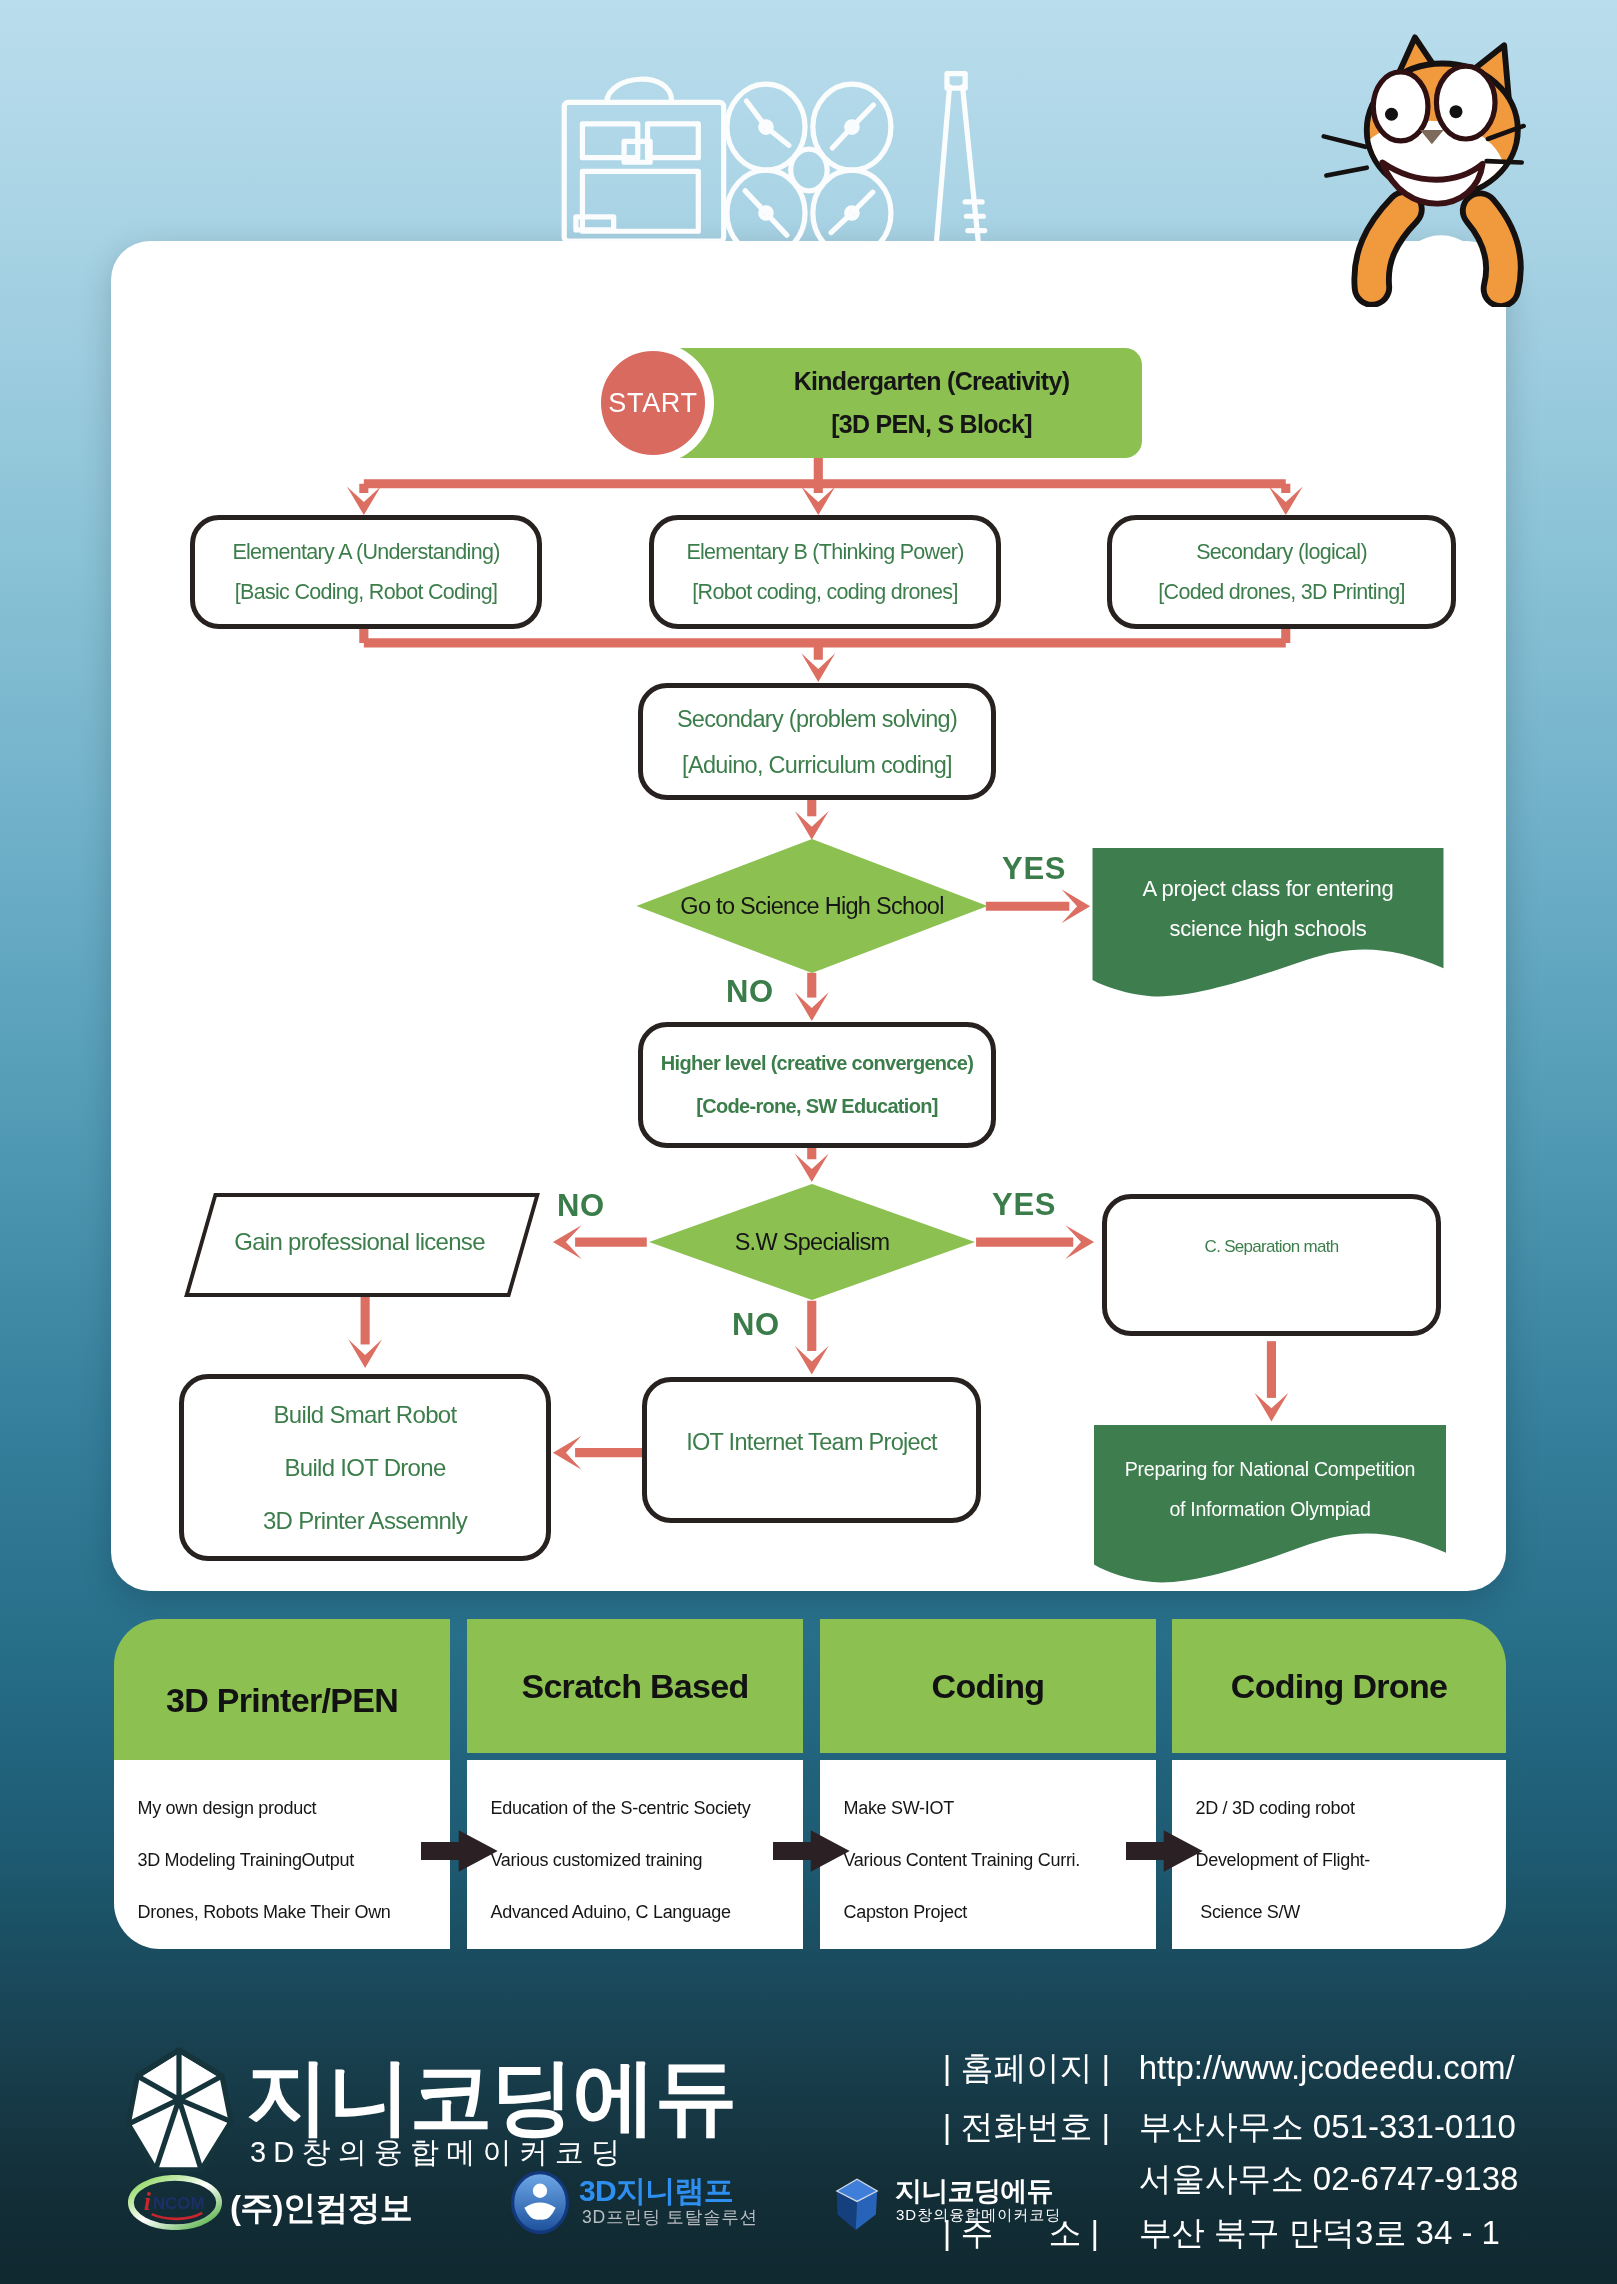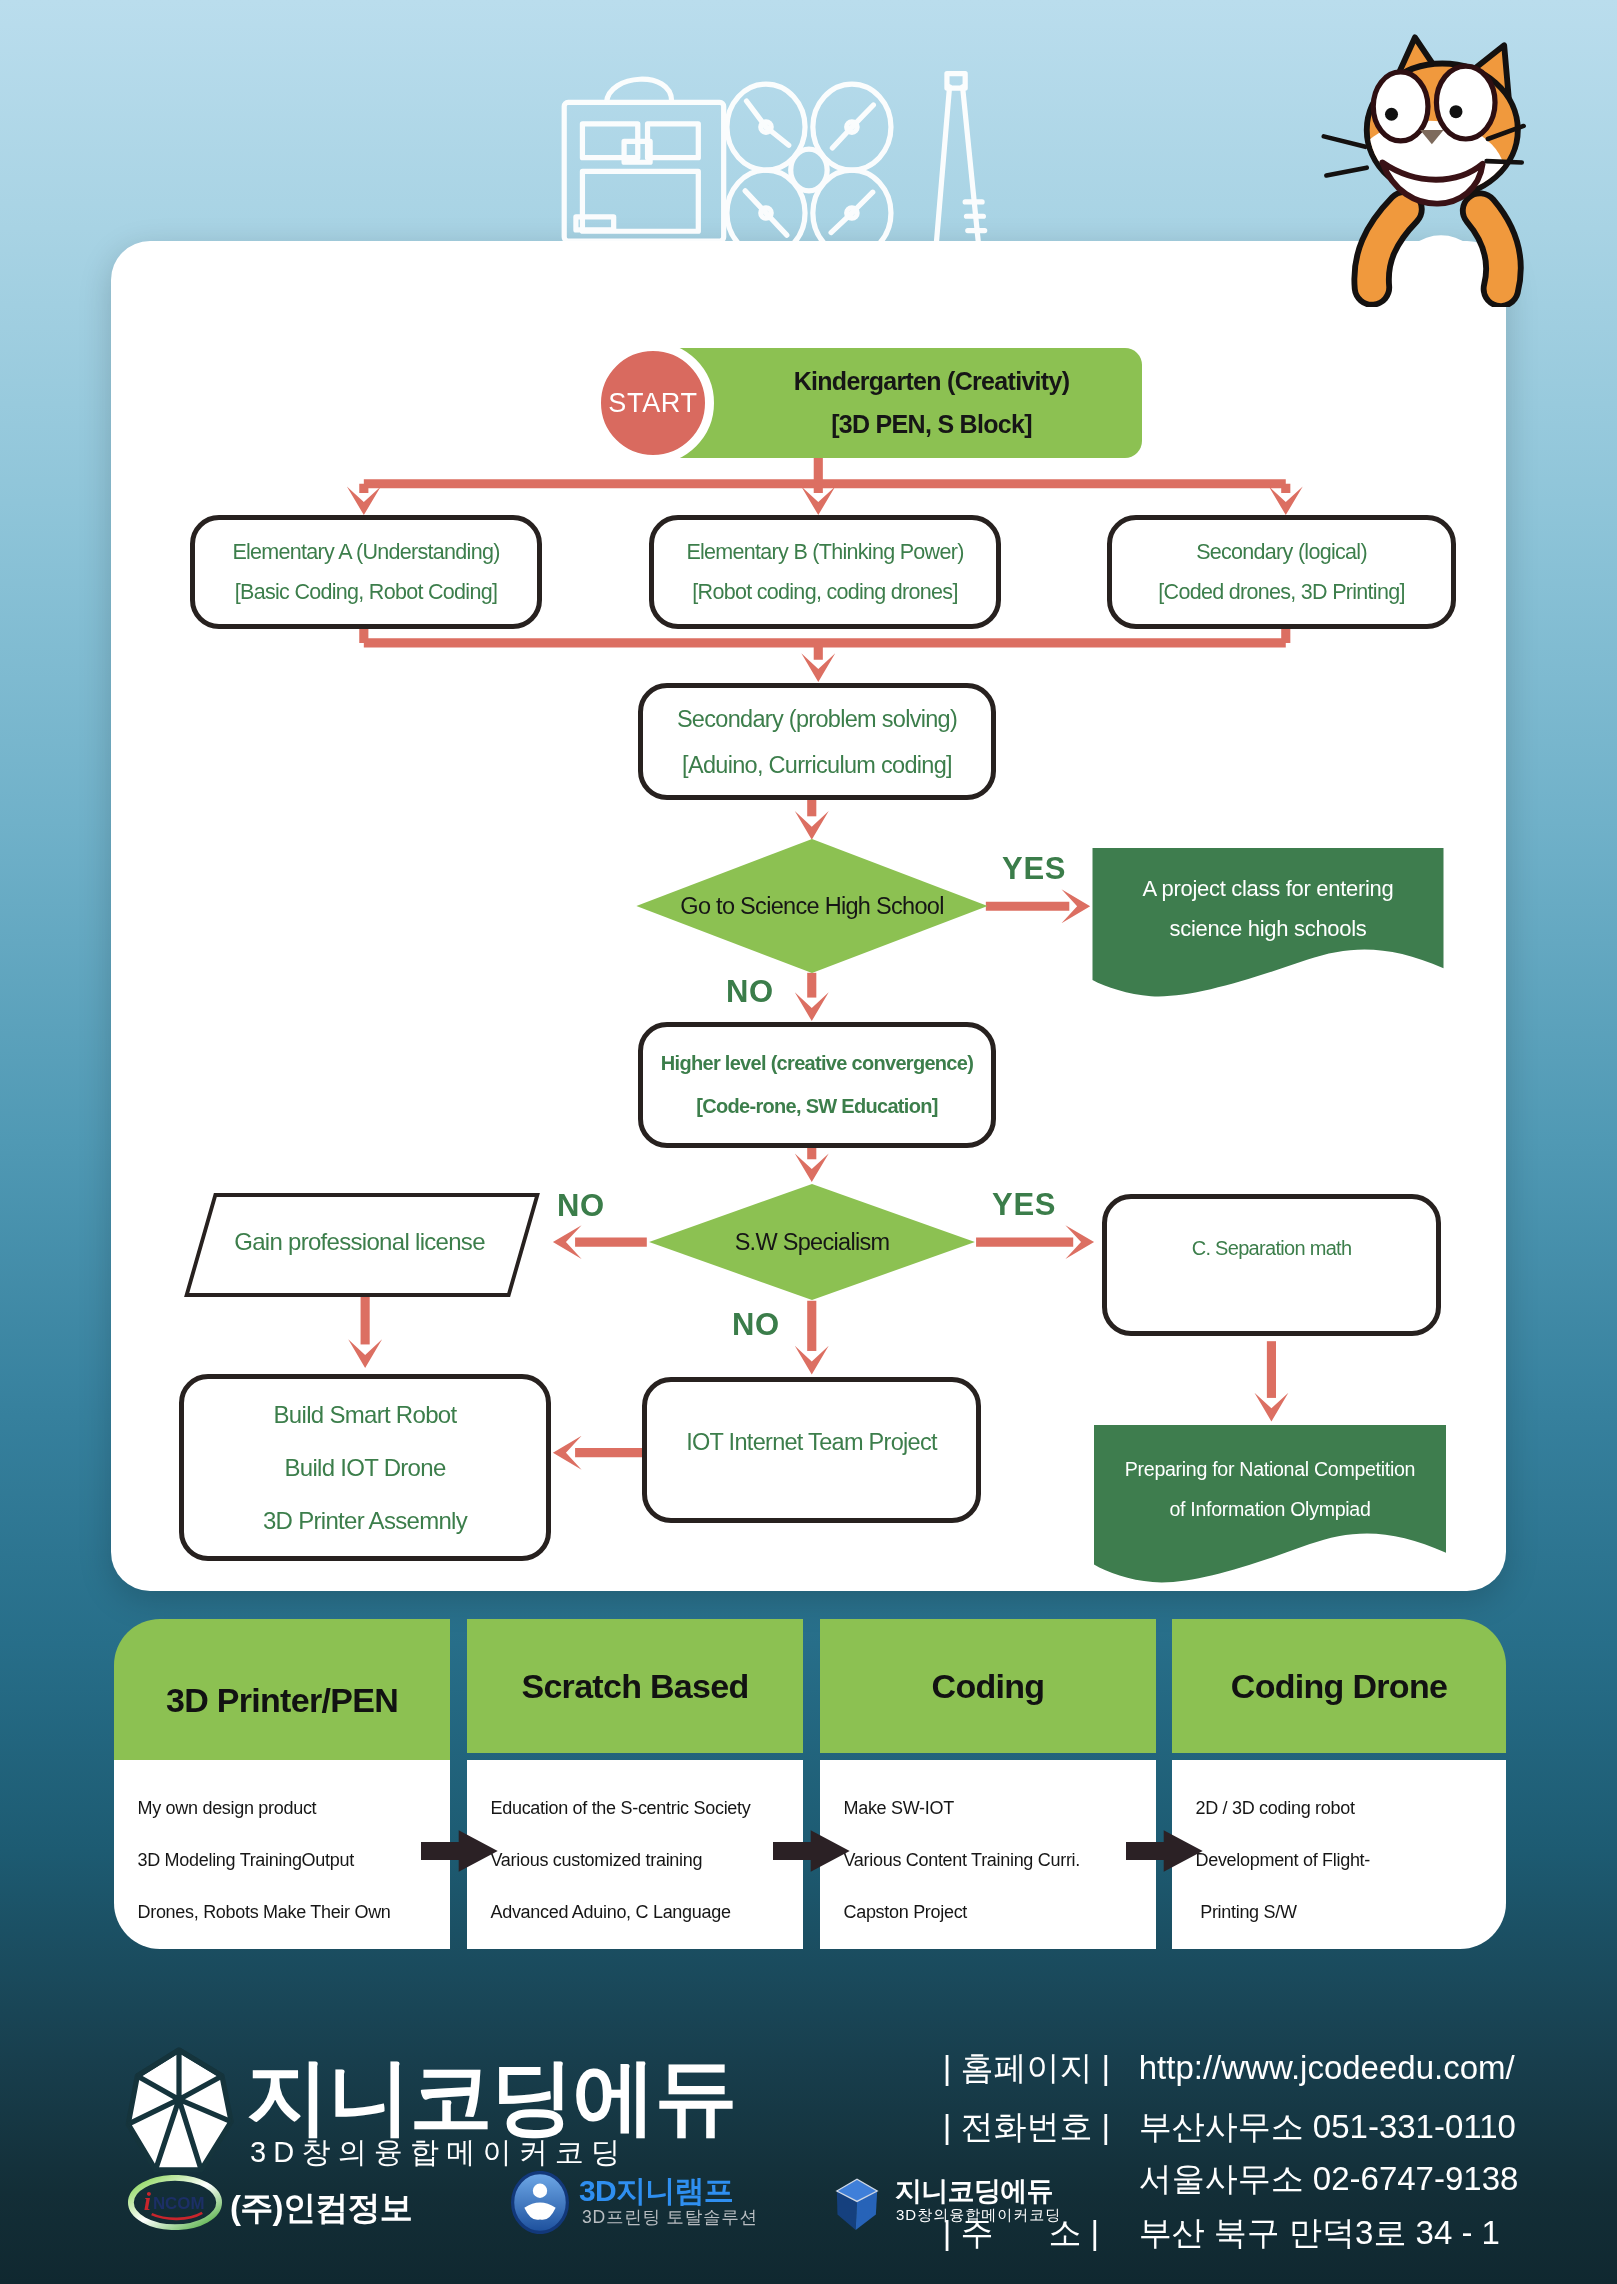--- a/index.html
+++ b/index.html
@@ -212,21 +212,21 @@
   </div>
   <div class="ynlabel" style="left:557px;top:1188px;">NO</div>
   <div class="ynlabel" style="left:992px;top:1187px;">YES</div>
   <div class="ynlabel" style="left:732px;top:1307px;">NO</div>
 
   <div class="para-wrap" style="left:181px;top:1193px;width:357px;height:98px;">
     <div class="para-shape"></div>
     <div class="para-text">Gain professional license</div>
   </div>
 
-  <div class="fbox" style="left:1102px;top:1194px;width:339px;height:142px;font-size:20px;justify-content:flex-start;padding-top:38px;box-sizing:border-box;">
+  <div class="fbox" style="left:1102px;top:1194px;width:339px;height:142px;font-size:17px;justify-content:flex-start;padding-top:38px;box-sizing:border-box;">
     <span class="ln">C. Separation math</span>
   </div>
 
   <div class="fbox" style="left:642px;top:1377px;width:339px;height:146px;font-size:23.5px;justify-content:flex-start;padding-top:47px;box-sizing:border-box;">
     <span class="ln">IOT Internet Team Project</span>
   </div>
 
   <div class="fbox" style="left:179px;top:1374px;width:362px;height:177px;font-size:24px;line-height:53px;">
     <span class="ln">Build Smart Robot</span>
     <span class="ln">Build IOT Drone</span>
@@ -267,21 +267,21 @@
     <span class="bl">Advanced Aduino, C Language</span>
   </div>
   <div class="colbody" style="left:820px;top:1760px;width:336px;height:189px;">
     <span class="bl">Make SW-IOT</span>
     <span class="bl">Various Content Training Curri.</span>
     <span class="bl">Capston Project</span>
   </div>
   <div class="colbody" style="left:1172px;top:1760px;width:334px;height:189px;border-radius:0 0 46px 0;">
     <span class="bl">2D / 3D coding robot</span>
     <span class="bl">Development of Flight-</span>
-    <span class="bl"> Printing S/W</span>
+    <span class="bl"> Science S/W</span>
   </div>
 
   <svg class="blackarrow" style="left:421px;top:1830px;" width="78" height="42" viewBox="0 0 120 64">
       <path d="M0,18 H58 V0 L118,32 L58,64 V46 H0 Z" fill="#2b2125"></path>
     </svg>
   <svg class="blackarrow" style="left:773px;top:1830px;" width="78" height="42" viewBox="0 0 120 64">
       <path d="M0,18 H58 V0 L118,32 L58,64 V46 H0 Z" fill="#2b2125"></path>
     </svg>
   <svg class="blackarrow" style="left:1126px;top:1830px;" width="78" height="42" viewBox="0 0 120 64">
       <path d="M0,18 H58 V0 L118,32 L58,64 V46 H0 Z" fill="#2b2125"></path>

